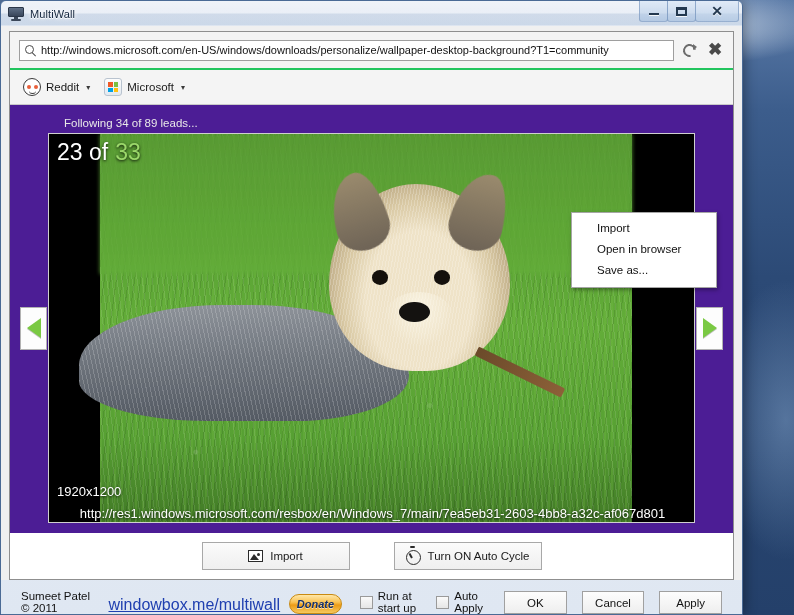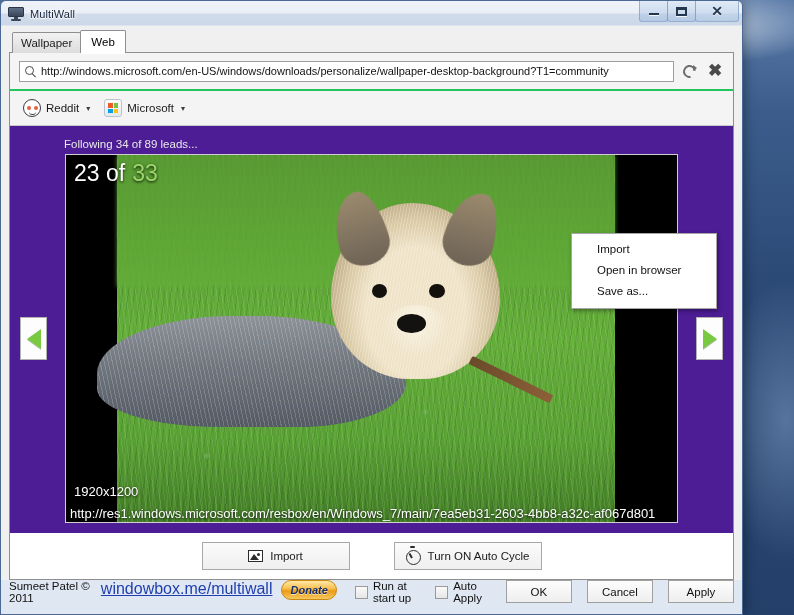--- a/index.html
+++ b/index.html
@@ -249,21 +249,21 @@
     display: flex; flex-direction: column;
     padding: 8px 10px 10px 10px;
     min-height: 0;
   }
   .status-line {
     font-size: 11.5px; color: #e8e8e8;
     margin: 4px 0 4px 44px;
     flex: 0 0 auto;
   }
   .stage-row {
-    flex: 1; display: flex; align-items: center; gap: 18px; min-height: 0;
+    flex: 1; display: flex; align-items: center; gap: 1px; min-height: 0; text-align: center;
   }
   .navarrow {
     width: 27px; height: 43px;
     background: #fdfdfd;
     border: 1px solid #b2b2b2;
     display: flex; align-items: center; justify-content: center;
     flex: 0 0 27px;
   }
   .tri-left {
     width:0;height:0;
@@ -427,22 +427,22 @@
     width:1.6px; height:5px; background:#2b2b2b;
     transform: rotate(-30deg); transform-origin: bottom center;
   }
   .timer-icon::after{
     content:""; position:absolute; left:3.5px; top:-5px;
     width:5px; height:2.5px; background:#2b2b2b; border-radius:1px;
   }
   
   .footer {
     flex: 0 0 34px;
-    display: flex; align-items: flex-start;
-    padding: 0 8px;
+    display: flex; align-items: flex-end;
+    padding: 0 20px;
     gap: 9px;
     background: transparent;
   }
   .copyright { font-size: 11.5px; color: #111; }
   .flink {
     font-size: 16px; color: #1f3fb0; text-decoration: underline;
   }
   .donate {
     width: 72px; height: 20px;
     border-radius: 10px;
@@ -493,28 +493,20 @@
         <div class="glyph-max"></div>
       </div>
       <div class="win-btn close">
         <div class="glyph-close">✕</div>
       </div>
     </div>
   </div>
 
   <div class="dialog-body">
 
-    <div class="tabstrip">
-      <div class="tab">
-        <span>Wallpaper</span>
-      </div>
-      <div class="tab active">
-        <span>Web</span>
-      </div>
-    </div>
 
     <div class="tabpanel">
 
       <div class="urlbar-row">
         <div class="url-input">
           <span class="search-icon"></span>
           <span class="url-text">http://windows.microsoft.com/en-US/windows/downloads/personalize/wallpaper-desktop-background?T1=community</span>
         </div>
         <div class="icon-btn">
           <span class="refresh-icon"></span>

